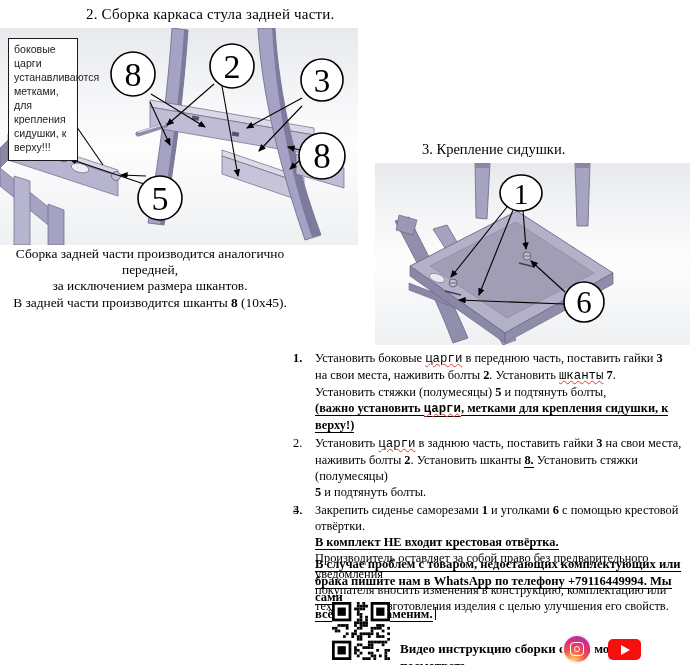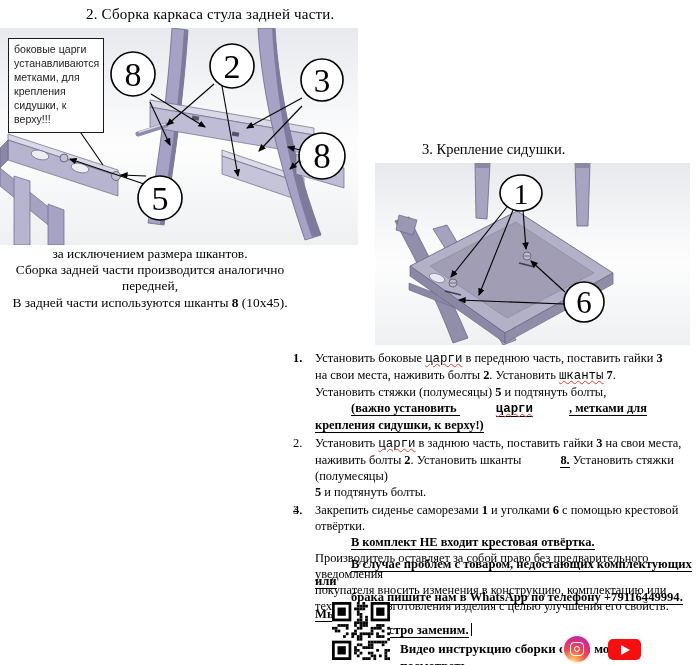--- a/index.html
+++ b/index.html
@@ -19,21 +19,21 @@
 
   
   .diagram {
     background: linear-gradient(180deg,#e7e9ec 0%,#f4f5f7 30%,#fdfdfd 55%,#eef0f2 100%);
   }
   .diagram-back { left: 0; top: 28px; width: 358px; height: 217px; }
   .diagram-seat { left: 375px; top: 163px; width: 315px; height: 182px; }
   .diagram svg { display: block; width: 100%; height: 100%; }
 
   .callout {
-    position: absolute; left: 8px; top: 10px; width: 96px;
+    position: absolute; left: 8px; top: 10px; width: 70px;
     background: #fff; border: 1.6px solid #1a1a1a;
     font-family: "Liberation Sans", sans-serif;
     font-size: 10.6px; line-height: 1.32; padding: 4px 5px 5px 5px;
     color: #222;
   }
 
   .bubble-text {
     font-family: "Liberation Serif", serif;
     fill: #000;
   }
@@ -48,21 +48,21 @@
   .steps {
     left: 293px; top: 350px; width: 406px;
     font-size: 12.4px; line-height: 16px;
     list-style: none;
   }
   .steps li { position: relative; padding-left: 22px; margin-bottom: 2px; }
   .steps li .num { position: absolute; left: 0; top: 0; }
   .steps li.li-0 .num { font-weight: bold; }
 
   .seg-b { font-weight: bold; }
-  .seg-u { border-bottom: 1.2px solid #000; margin-left: 36px; }
+  .seg-u { border-bottom: 1.2px solid #000; }
   .seg-w {
     text-decoration-line: underline;
     text-decoration-style: wavy;
     text-decoration-color: #e03c31;
     text-decoration-thickness: 1px;
     font-family: Liberation Mono, monospace;
   }
   .seg-c {
     display: inline-block; width: 0; height: 13px;
     border-left: 1.3px solid #000; margin-left: 2px; vertical-align: -2px;
@@ -195,23 +195,23 @@
       </g>
       <g>
         <circle cx="160" cy="170" r="22" fill="#fff" stroke="#000" stroke-width="1.6"></circle>
         <text class="bubble-text" x="160" y="182" font-size="34" text-anchor="middle">5</text>
       </g>
     </svg>
     <div class="callout">боковые царги устанавливаются метками, для крепления сидушки, к верху!!!</div>
   </div>
 
   <div class="abs note-back">
+    <div>Сборка задней части производится аналогично передней,</div>
     <div>за исключением размера шкантов.</div>
-    <div>Сборка задней части производится аналогично передней,</div>
-    <div><span>В задней части используются шканты </span><span class="seg-b">8</span><span> (10х45).</span></div>
+    <div><span>В задней части производится шканты </span><span class="seg-b">8</span><span> (10х45).</span></div>
   </div>
 
   <div class="abs title-seat">3.   Крепление сидушки.</div>
 
   <div class="abs diagram diagram-seat">
     <svg viewBox="0 0 315 182">
       <defs>
         <marker id="arr2" markerWidth="8" markerHeight="8" refX="6" refY="3" orient="auto">
           <path d="M0,0 L7,3 L0,6 Z" fill="#000"></path>
         </marker>

